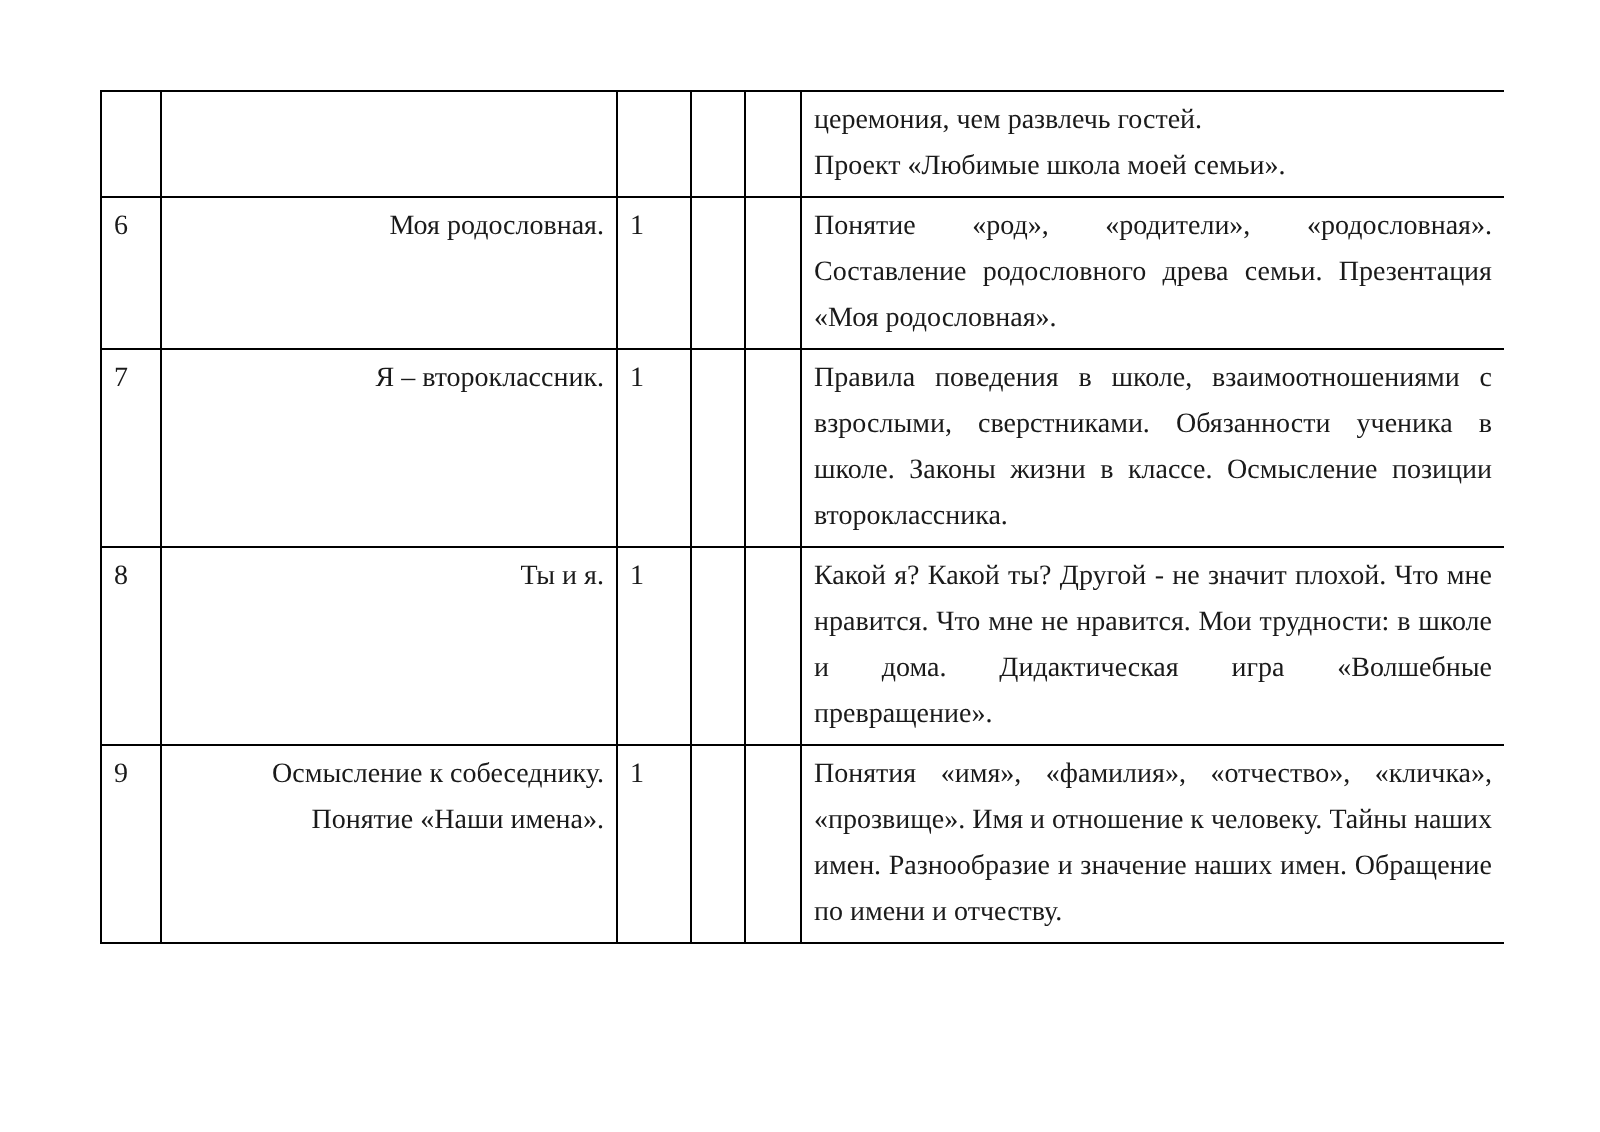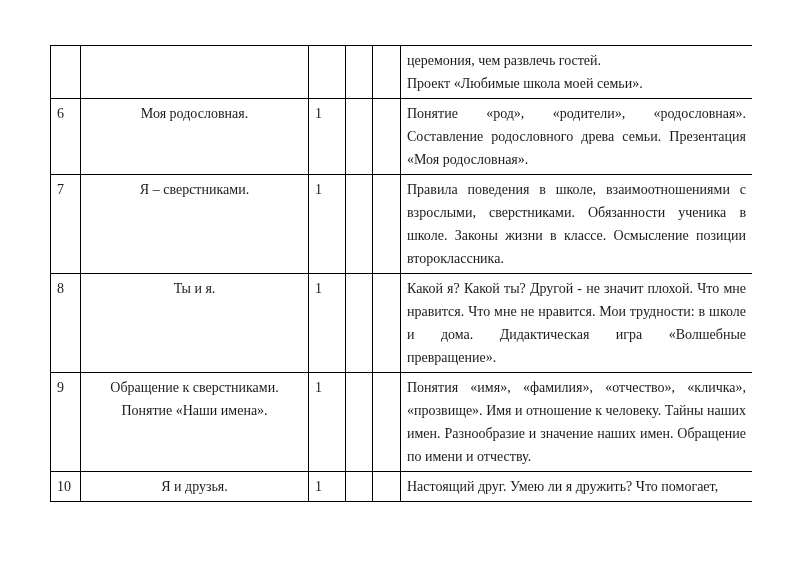--- a/index.html
+++ b/index.html
@@ -41,21 +41,21 @@
   }
   td.cell-hours {
     padding-left: 9px;
   }
   td.cell-desc p {
     margin: 0;
     text-align: justify;
   }
   td.cell-topic p {
     margin: 0;
-    text-align: center;
+    text-align: right;
   }
   tr.section-row td {
     font-weight: bold;
     padding: 2px 5px;
   }
 </style>
 </head>
 <body>
 
 <div class="doc-table-wrap">
@@ -88,21 +88,21 @@
           <td class="cell-hours">1</td>
           <td></td>
           <td></td>
           <td class="cell-desc">
             <p>Понятие «род», «родители», «родословная». Составление родословного древа семьи. Презентация «Моя родословная».</p>
           </td>
         </tr>
         <tr>
           <td class="cell-num">7</td>
           <td class="cell-topic">
-            <p>Я – сверстниками.</p>
+            <p>Я – второклассник.</p>
           </td>
           <td class="cell-hours">1</td>
           <td></td>
           <td></td>
           <td class="cell-desc">
             <p>Правила поведения в школе, взаимоотношениями с взрослыми, сверстниками. Обязанности ученика в школе. Законы жизни в классе. Осмысление позиции второклассника.</p>
           </td>
         </tr>
         <tr>
           <td class="cell-num">8</td>
@@ -112,37 +112,25 @@
           <td class="cell-hours">1</td>
           <td></td>
           <td></td>
           <td class="cell-desc">
             <p>Какой я? Какой ты? Другой - не значит плохой. Что мне нравится. Что мне не нравится. Мои трудности: в школе и дома. Дидактическая игра «Волшебные превращение».</p>
           </td>
         </tr>
         <tr>
           <td class="cell-num">9</td>
           <td class="cell-topic">
-            <p>Обращение к сверстниками.</p>
+            <p>Осмысление к собеседнику.</p>
             <p>Понятие «Наши имена».</p>
           </td>
           <td class="cell-hours">1</td>
           <td></td>
           <td></td>
           <td class="cell-desc">
             <p>Понятия «имя», «фамилия», «отчество», «кличка», «прозвище». Имя и отношение к человеку. Тайны наших имен. Разнообразие и значение наших имен. Обращение по имени и отчеству.</p>
           </td>
         </tr>
-        <tr>
-          <td class="cell-num">10</td>
-          <td class="cell-topic">
-            <p>Я и друзья.</p>
-          </td>
-          <td class="cell-hours">1</td>
-          <td></td>
-          <td></td>
-          <td class="cell-desc">
-            <p>Настоящий друг. Умею ли я дружить? Что помогает,</p>
-          </td>
-        </tr>
       </tbody>
   </table>
 </div>
 
 </body></html>

